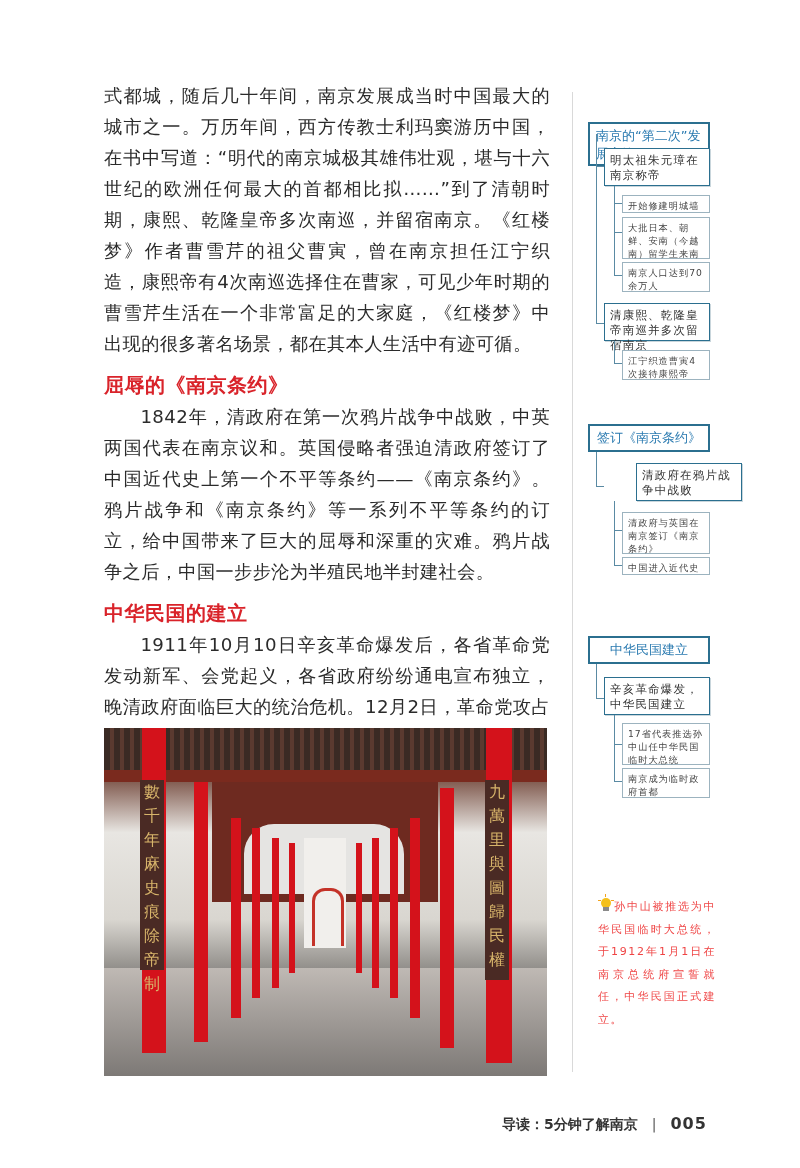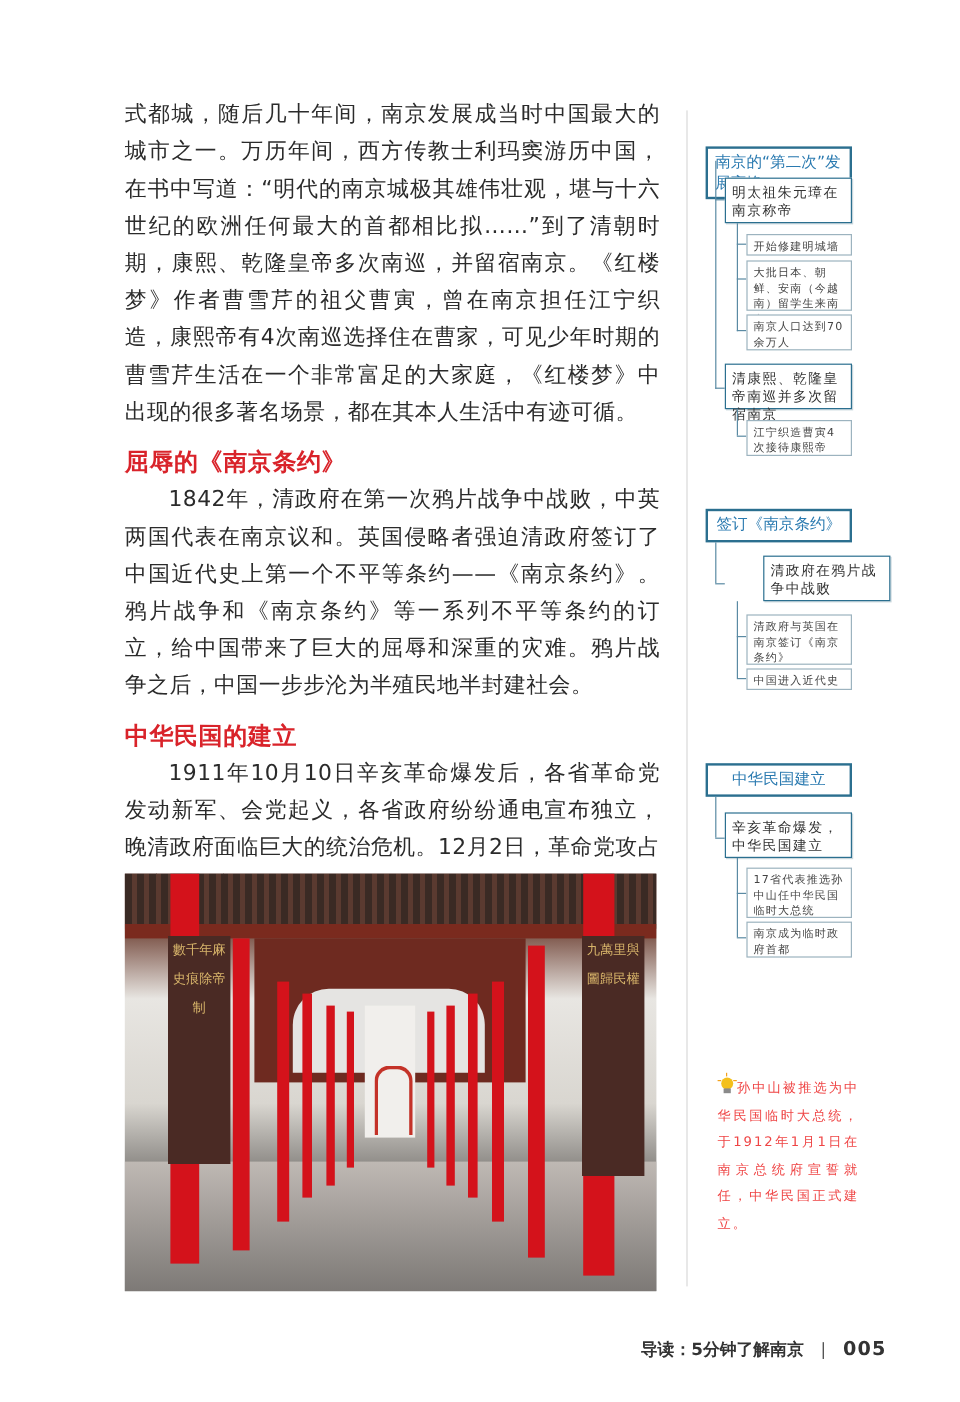--- a/index.html
+++ b/index.html
@@ -19,22 +19,22 @@
   .photo .ceiling { position:absolute; left:0; top:0; width:100%; height:46px;
            background:repeating-linear-gradient(90deg,#3a2a24 0 6px,#5a3a30 6px 10px); }
   .photo .beam { position:absolute; left:0; top:42px; width:100%; height:12px; background:#7a2a1e; }
   .photo .archframe { position:absolute; left:108px; top:54px; width:226px; height:120px; background:#6e2a20; }
   .photo .archopen { position:absolute; left:140px; top:96px; width:160px; height:70px; background:#e5e4e2; border-radius:30px 30px 0 0; }
   .photo .plaque { position:absolute; left:152px; top:46px; width:134px; height:36px; background:#1e2d48; color:#f2f2f2;
            font-size:20px; line-height:36px; text-align:center; letter-spacing:6px; font-family:"DejaVu Serif", serif; }
   .photo .floor { position:absolute; left:0; top:240px; width:100%; height:108px;
            background:linear-gradient(#bfb9b4, #7d7976); }
   .photo .pillar { position:absolute; background:#d4121b; }
-  .photo .couplet { position:absolute; background:#4a2a24; color:#d7b46a; font-size:11px; line-height:24px;
-           text-align:center; width:52px; font-family:"DejaVu Serif", serif; }
+  .photo .couplet { position:absolute; background:#4a2a24; color:#d7b46a; font-size:16px; line-height:24px;
+           text-align:center; width:24px; font-family:"DejaVu Serif", serif; }
   .photo .vanish { position:absolute; left:200px; top:110px; width:42px; height:110px; background:#f1efec; }
   .photo .door { position:absolute; left:208px; top:160px; width:26px; height:55px; border:3px solid #c43228; border-bottom:none; border-radius:13px 13px 0 0; }
 
   
   .side-rule { position:absolute; left:572px; top:92px; width:1px; height:980px; background:#d9d9d9; }
   .mm { position:absolute; }
   .mm-head { position:absolute; border:2px solid #2b6f8f; color:#2a7ab0; font-size:13px; line-height:18px;
              padding:3px 6px; box-sizing:border-box; background:#fff; }
   .mm-l1 { position:absolute; border:1px solid #2b6f8f; color:#333; font-size:11.5px; line-height:15px; padding:4px 5px;
            box-sizing:border-box; background:#fff; letter-spacing:1.2px; box-shadow:1px 1px 0 #c9d6dc; }
@@ -43,21 +43,21 @@
   .vline { position:absolute; width:1px; background:#5a8aa3; }
   .hline { position:absolute; height:1px; background:#5a8aa3; }
 
   .tip { position:absolute; left:598px; top:896px; width:118px; font-size:11px; line-height:22.6px; color:#ef4444;
          letter-spacing:1.6px; text-align:justify; }
   .bulb { display:inline-block; width:16px; height:16px; vertical-align:-2px; position:relative; }
   .bulb .glass { position:absolute; left:3px; top:2px; width:10px; height:10px; border-radius:50%; background:#f4c01c; }
   .bulb .base { position:absolute; left:5px; top:11px; width:6px; height:4px; background:#8a8a8a; }
   .bulb .ray { position:absolute; background:#f4a21c; }
 
-  .footer { position:absolute; left:534px; top:1114px; font-size:14px; font-weight:bold; color:#333; }
+  .footer { position:absolute; left:502px; top:1114px; font-size:14px; font-weight:bold; color:#333; }
   .footer .sep { display:inline-block; margin:0 14px; font-weight:normal; color:#555; }
   .footer .pg { font-size:16px; letter-spacing:1px; }
 </style>
 </head>
 <body>
 
 <div class="sec1">
   <p class="para">式都城，随后几十年间，南京发展成当时中国最大的城市之一。万历年间，西方传教士利玛窦游历中国，在书中写道：“明代的南京城极其雄伟壮观，堪与十六世纪的欧洲任何最大的首都相比拟……”到了清朝时期，康熙、乾隆皇帝多次南巡，并留宿南京。《红楼梦》作者曹雪芹的祖父曹寅，曾在南京担任江宁织造，康熙帝有4次南巡选择住在曹家，可见少年时期的曹雪芹生活在一个非常富足的大家庭，《红楼梦》中出现的很多著名场景，都在其本人生活中有迹可循。</p>
 </div>
 

